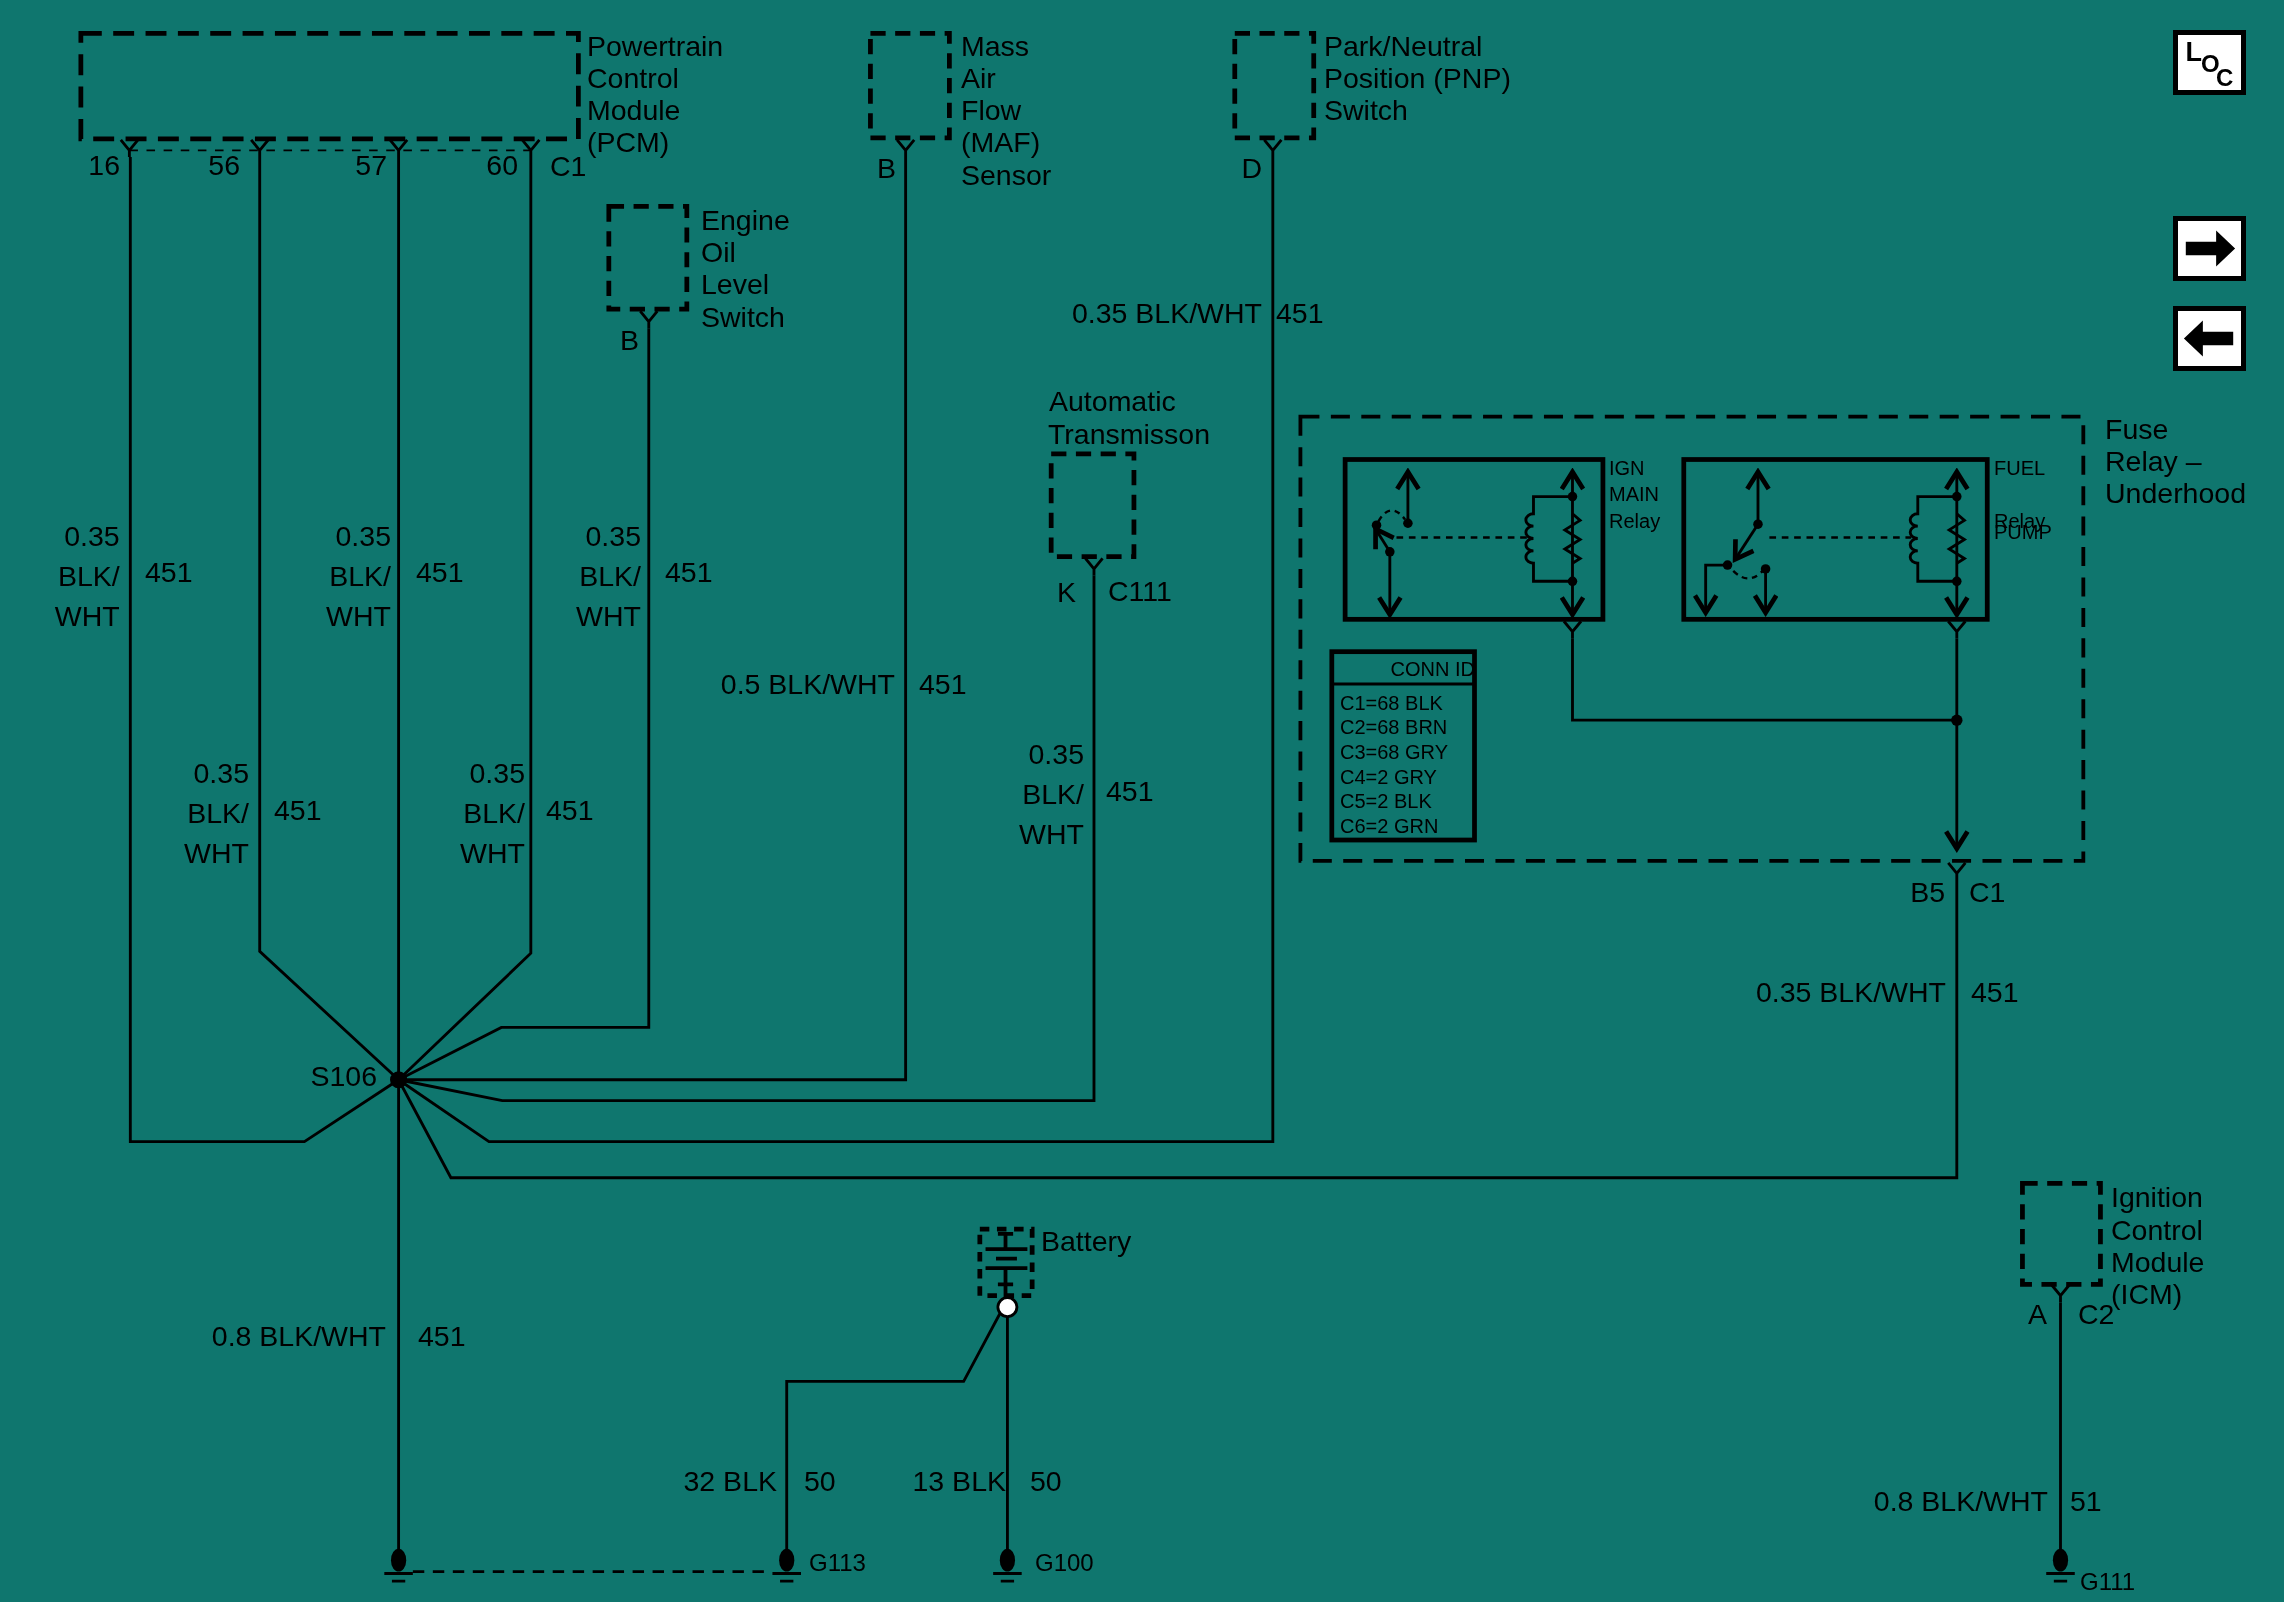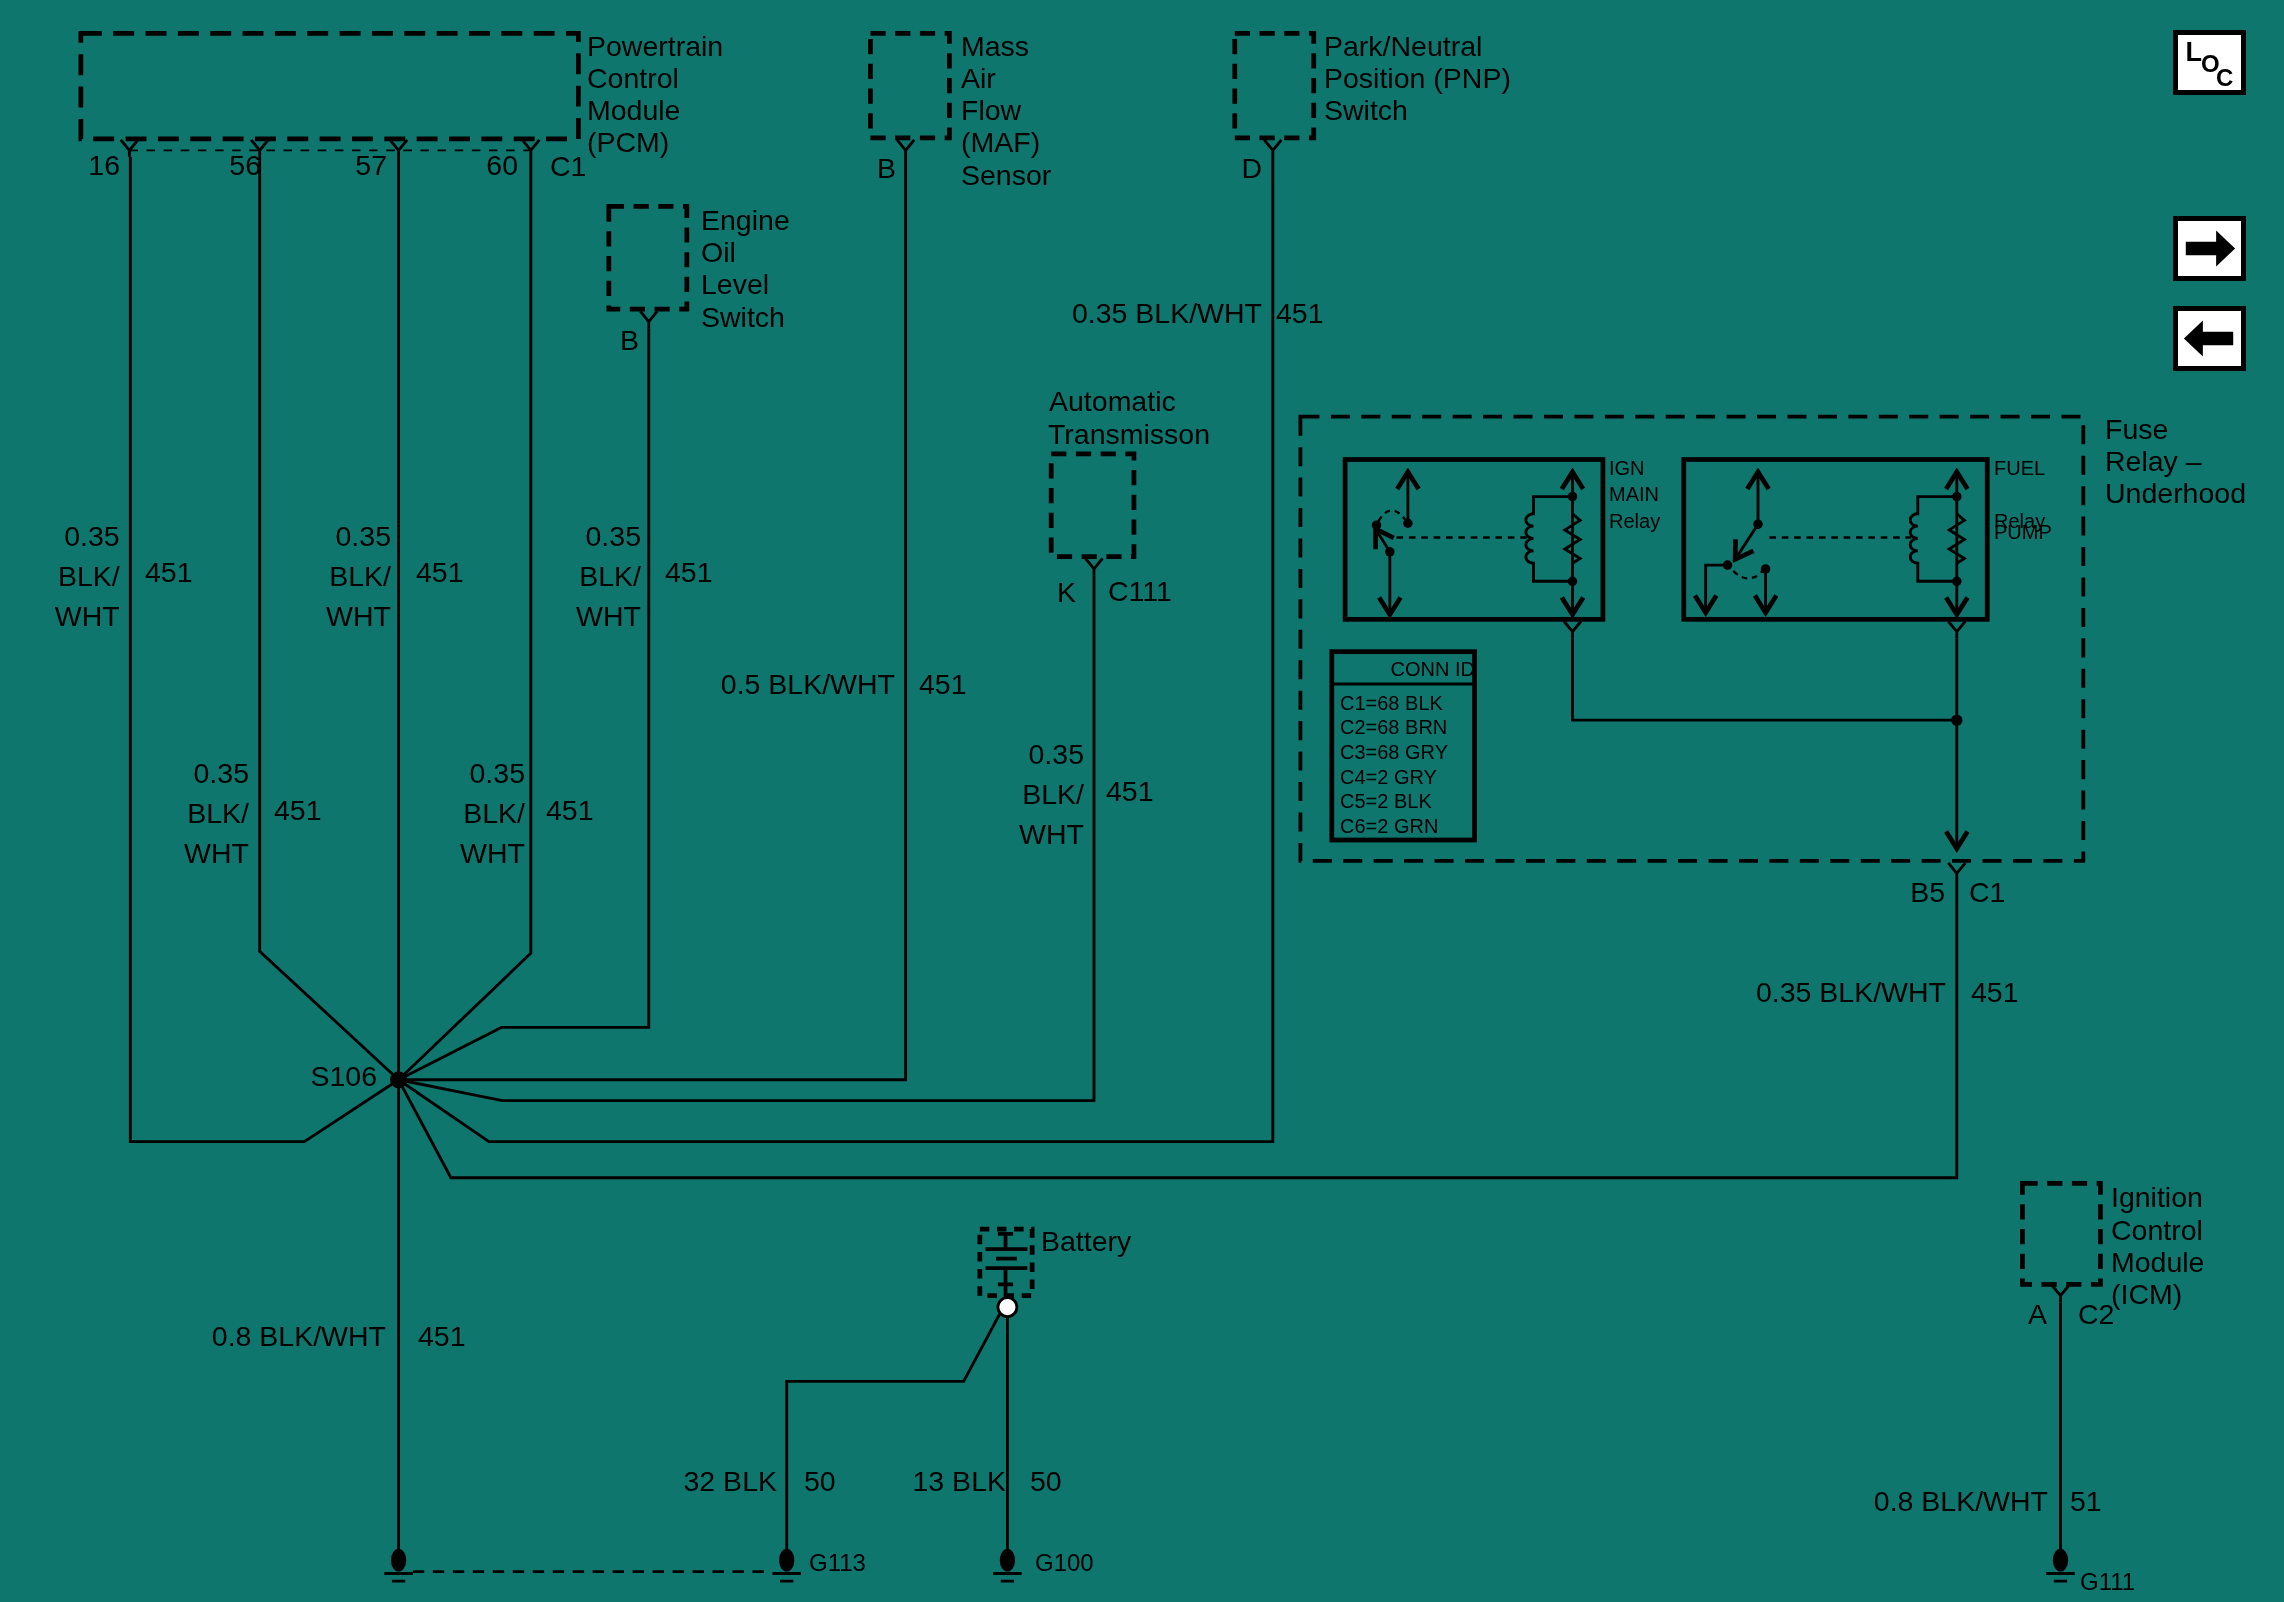--- a/index.html
+++ b/index.html
@@ -136,21 +136,21 @@
     </g>
     <path d="M434,1652 H812" fill="none" stroke="#000" stroke-width="3" stroke-dasharray="12 9"></path>
   </g>
 </svg>
 
 <div class="lbl" style="left:587px;top:29.5px;">Powertrain</div>
 <div class="lbl" style="left:587px;top:62px;">Control</div>
 <div class="lbl" style="left:587px;top:94px;">Module</div>
 <div class="lbl" style="left:587px;top:126px;">(PCM)</div>
 <div class="lbl ra pin" style="left:44px;top:149px;width:76px;">16</div>
-<div class="lbl ra pin" style="left:185px;top:149px;width:76px;">56</div>
+<div class="lbl ra pin" style="left:164px;top:149px;width:76px;">56</div>
 <div class="lbl ra pin" style="left:311px;top:149px;width:76px;">57</div>
 <div class="lbl ra pin" style="left:442px;top:149px;width:76px;">60</div>
 <div class="lbl pin" style="left:550px;top:150px;">C1</div>
 
 <div class="lbl" style="left:961px;top:29.5px;">Mass</div>
 <div class="lbl" style="left:961px;top:62px;">Air</div>
 <div class="lbl" style="left:961px;top:94px;">Flow</div>
 <div class="lbl" style="left:961px;top:126px;">(MAF)</div>
 <div class="lbl" style="left:961px;top:159px;">Sensor</div>
 <div class="lbl ra pin" style="left:820px;top:152px;width:76px;">B</div>

